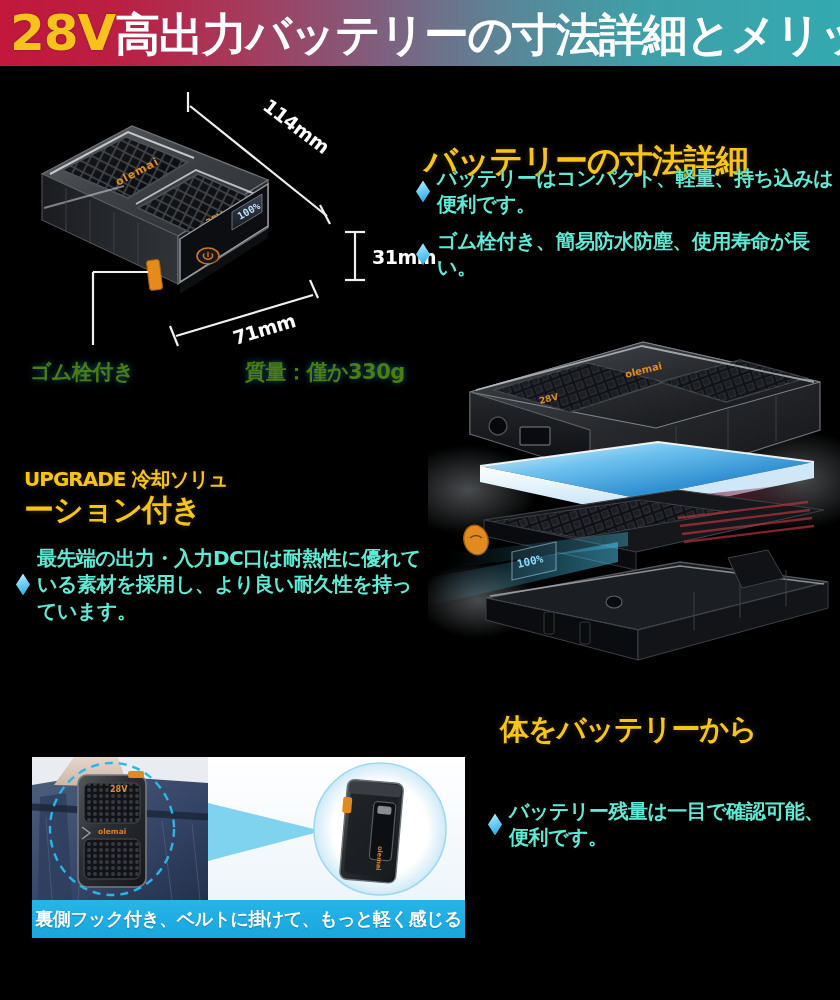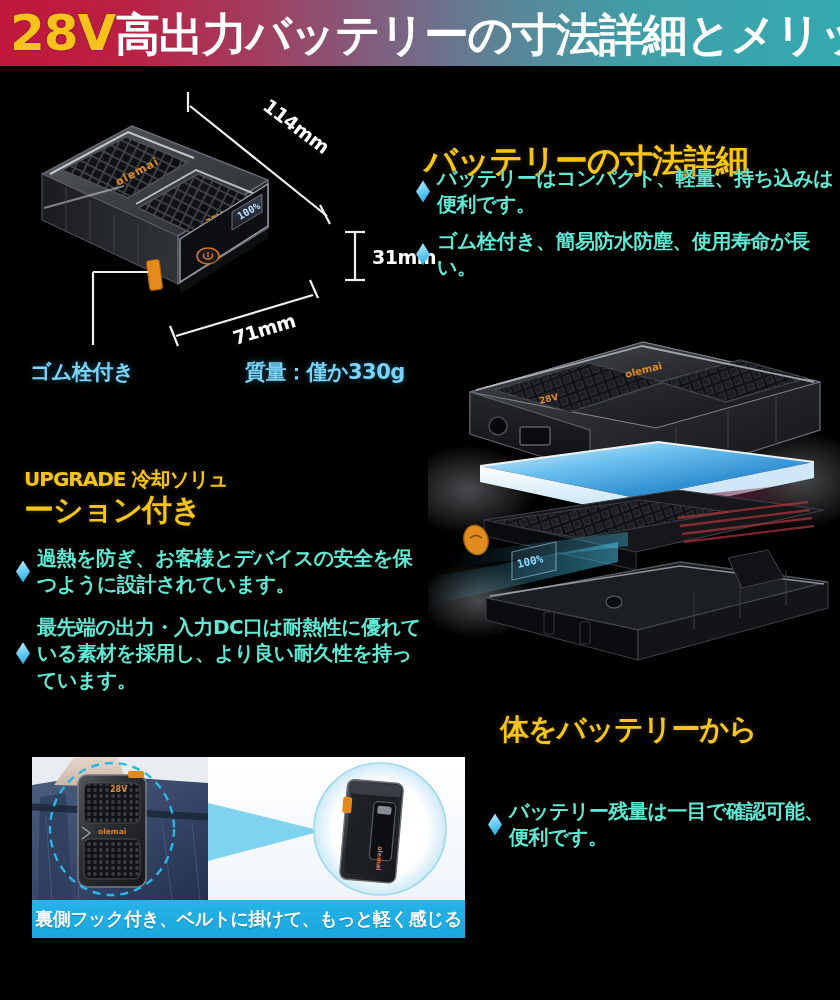--- a/index.html
+++ b/index.html
@@ -45,21 +45,21 @@
     background:linear-gradient(160deg,#cdeeff 0%,#79d4f7 40%,#18a8e8 100%);
     clip-path:polygon(50% 0%,100% 50%,50% 100%,0% 50%);
     filter:drop-shadow(0 0 3px rgba(80,200,255,.7));
     align-self:center;
   }
   .btxt{
     color:#5eead4; font-size:20px; font-weight:bold; line-height:1.32;
     letter-spacing:-.5px; text-shadow:0 1px 2px #000;
   }
   .cyan-label{
-    position:absolute; color:#7dd3fc; font-weight:bold;
+    position:absolute; color:#4d7c0f; font-weight:bold;
     text-shadow:0 0 6px rgba(47,208,245,.45); line-height:1.22;
     letter-spacing:-.5px;
   }
   .dim-label{
     position:absolute; color:#ffffff; font-weight:bold; font-size:19px;
     letter-spacing:-.5px; text-shadow:0 1px 2px #000;
   }
 
   
   #prod1{ position:absolute; left:28px; top:108px; width:250px; height:230px; }
@@ -311,24 +311,20 @@
 
     <polygon points="300,228 340,220 356,248 314,258" fill="#101216" stroke="#3d4247" stroke-width="1"></polygon>
   </svg>
 </div>
 
 <div style="position:absolute;left:24px;top:468px;width:400px;">
   <div class="gold-head" style="font-size:20px;line-height:1.18;">UPGRADE 冷却ソリュ</div>
   <div class="gold-head" style="font-size:30px;line-height:1.18;">ーション付き</div>
 </div>
 <div class="bullets" style="left:16px;top:545px;width:415px;">
-  <div class="bullet" style="margin-bottom:16px;">
-    <span class="dia"></span>
-    <span class="btxt">過熱を防ぎ、お客様とデバイスの安全を保つように設計されています。</span>
-  </div>
   <div class="bullet">
     <span class="dia"></span>
     <span class="btxt">最先端の出力・入力DC口は耐熱性に優れている素材を採用し、より良い耐久性を持っています。</span>
   </div>
 </div>
 
 <div style="position:absolute;left:500px;top:713px;width:340px;">
   <div class="gold-head" style="font-size:29px;line-height:1.12;">体をバッテリーから</div>
 </div>
 <div class="bullets" style="left:488px;top:798px;width:348px;">

